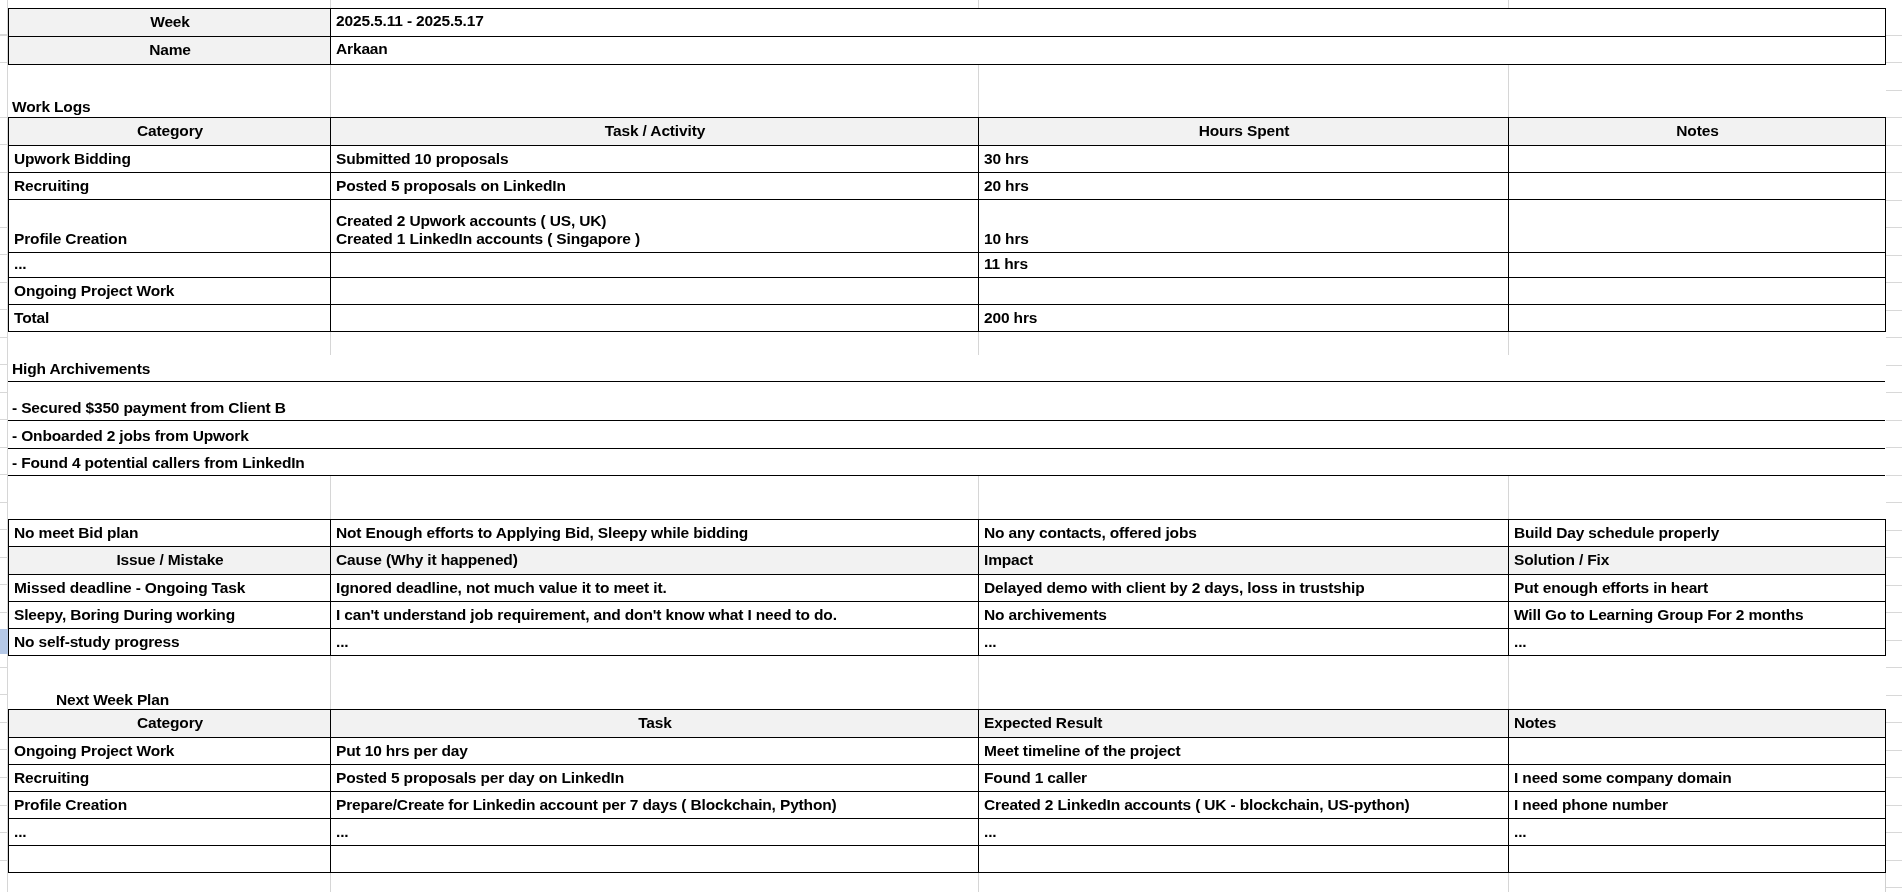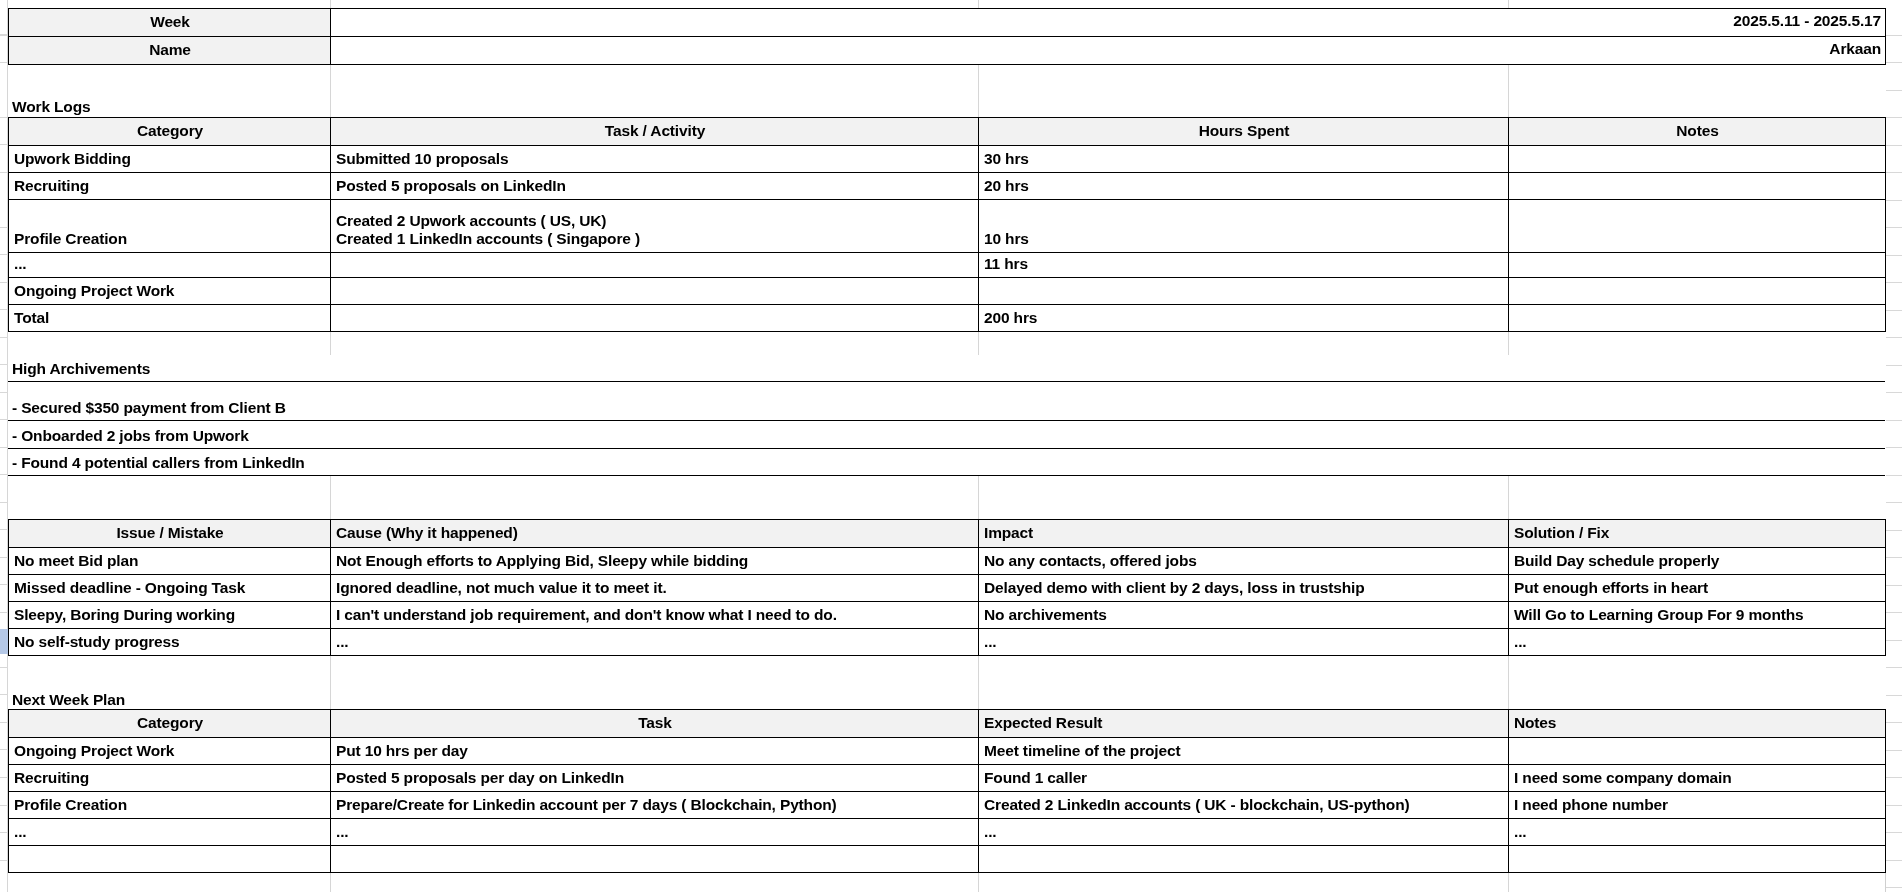--- a/index.html
+++ b/index.html
@@ -18,21 +18,21 @@
 
   .select-strip{position:absolute;left:0;width:8px;z-index:3;}
 
   table.grid{position:absolute;left:8px;border-collapse:collapse;table-layout:fixed;z-index:2;}
   table.grid td{
     border:1.5px solid #000;background:#fff;vertical-align:bottom;
     padding:1px 4px 4px 5px;overflow:hidden;white-space:nowrap;line-height:1.15;
   }
   table.grid td.hdr{background:#f2f2f2;text-align:center;vertical-align:middle;padding-bottom:3px;}
   table.grid td.hdr-left{background:#f2f2f2;text-align:left;vertical-align:middle;padding-bottom:3px;}
-  table.grid td.center{text-align:right;vertical-align:middle;}
+  table.grid td.center{text-align:left;vertical-align:middle;}
 
   .section-title{position:absolute;left:12px;z-index:2;display:flex;align-items:flex-end;}
 
   .ach-block{position:absolute;left:8px;width:1877px;z-index:2;background:#fff;}
   .ach-row{border-bottom:1.5px solid #000;padding:0 0 3px 4px;display:flex;align-items:flex-end;background:#fff;}
 </style>
 </head>
 <body>
 
 <div class="canvas">
@@ -132,54 +132,54 @@
   <div class="section-title" style="top:493px;height:26px;margin-top:36px;">Review &amp; Learn</div>
 
   <table class="grid" style="top:519px;width:1877px;">
     <colgroup>
         <col style="width:322px">
         <col style="width:648px">
         <col style="width:530px">
         <col style="width:377px">
       </colgroup>
     <tbody>
-        <tr style="height:28px">
+        <tr style="height:27px">
+      <td>No meet Bid plan</td>
+      <td>Not Enough efforts to Applying Bid,  Sleepy while bidding</td>
+      <td>No any contacts, offered jobs</td>
+      <td>Build Day schedule properly</td>
+    </tr>
+    <tr style="height:28px">
       <td class="hdr">Issue / Mistake</td>
       <td class="hdr-left">Cause (Why it happened)</td>
       <td class="hdr-left">Impact</td>
       <td class="hdr-left">Solution / Fix</td>
     </tr>
     <tr style="height:27px">
-      <td>No meet Bid plan</td>
-      <td>Not Enough efforts to Applying Bid,  Sleepy while bidding</td>
-      <td>No any contacts, offered jobs</td>
-      <td>Build Day schedule properly</td>
-    </tr>
-    <tr style="height:27px">
       <td>Missed deadline - Ongoing Task</td>
       <td>Ignored deadline, not much value it to meet it.</td>
       <td>Delayed demo with client by 2 days, loss in trustship</td>
       <td>Put enough efforts in heart</td>
     </tr>
     <tr style="height:27px">
       <td>Sleepy, Boring During working</td>
       <td>I can't understand job requirement, and don't know what I need to do.</td>
       <td>No archivements</td>
-      <td>Will Go to Learning Group For 9 months</td>
+      <td>Will Go to Learning Group For 2 months</td>
     </tr>
     <tr style="height:27px">
       <td>No self-study progress</td>
       <td>...</td>
       <td>...</td>
       <td>...</td>
     </tr>
   </tbody>
     </table>
 
-  <div class="section-title" style="top:683px;height:26px;">Next Week Plan</div>
+  <div class="section-title" style="top:683px;height:26px;margin-left:44px;">Next Week Plan</div>
 
   <table class="grid" style="top:709px;width:1877px;">
     <colgroup>
         <col style="width:322px">
         <col style="width:648px">
         <col style="width:530px">
         <col style="width:377px">
       </colgroup>
     <tbody>
         <tr style="height:28px">

